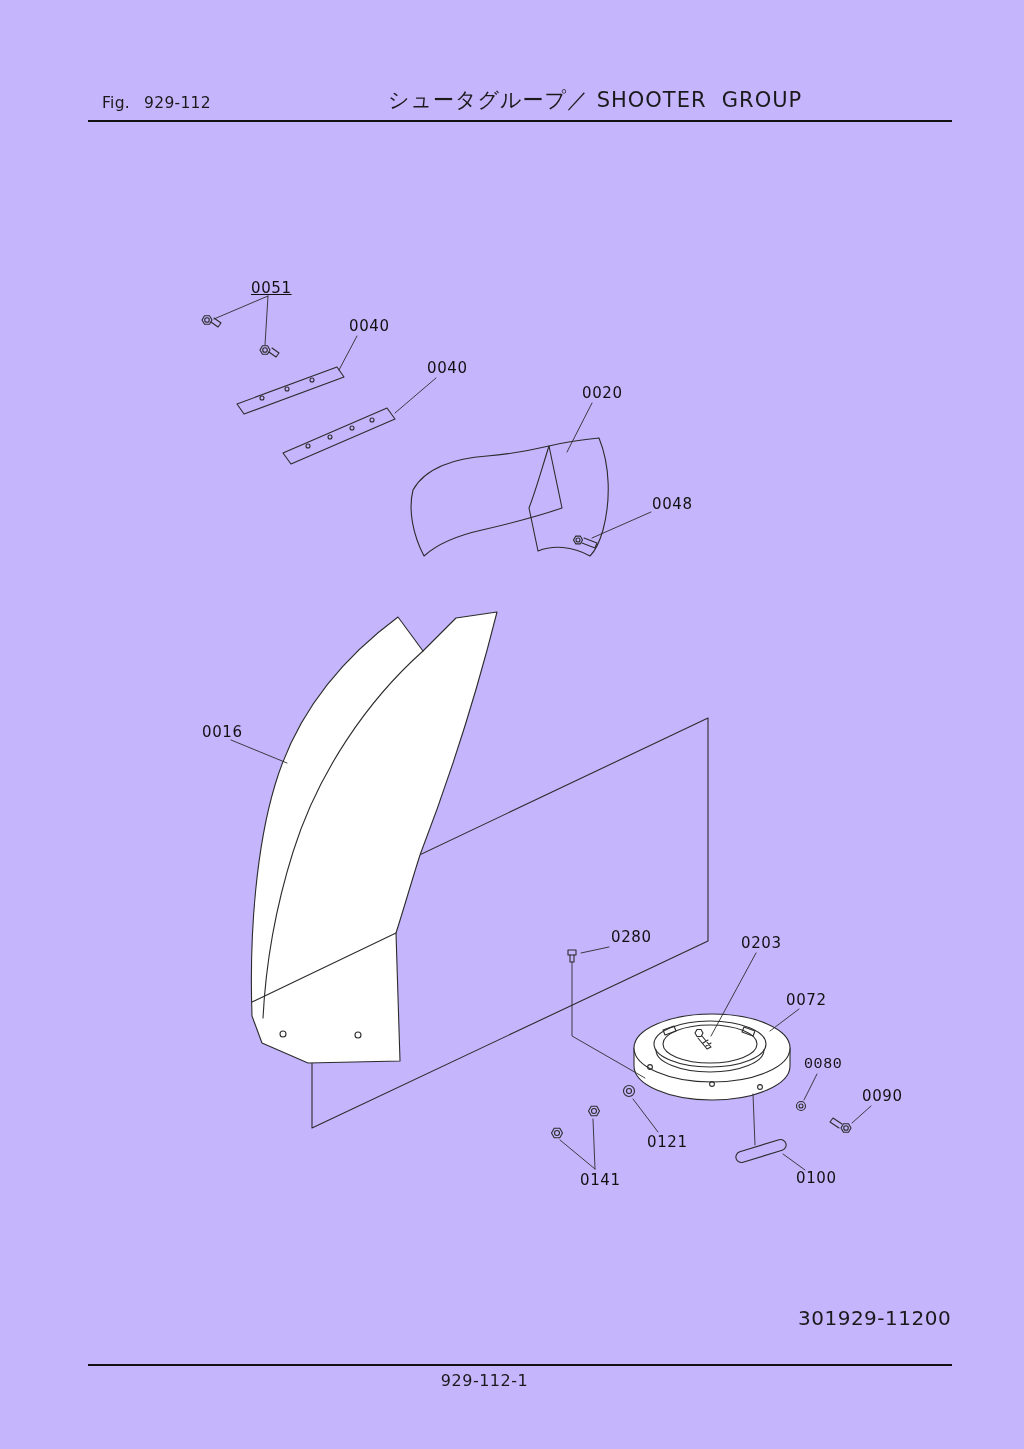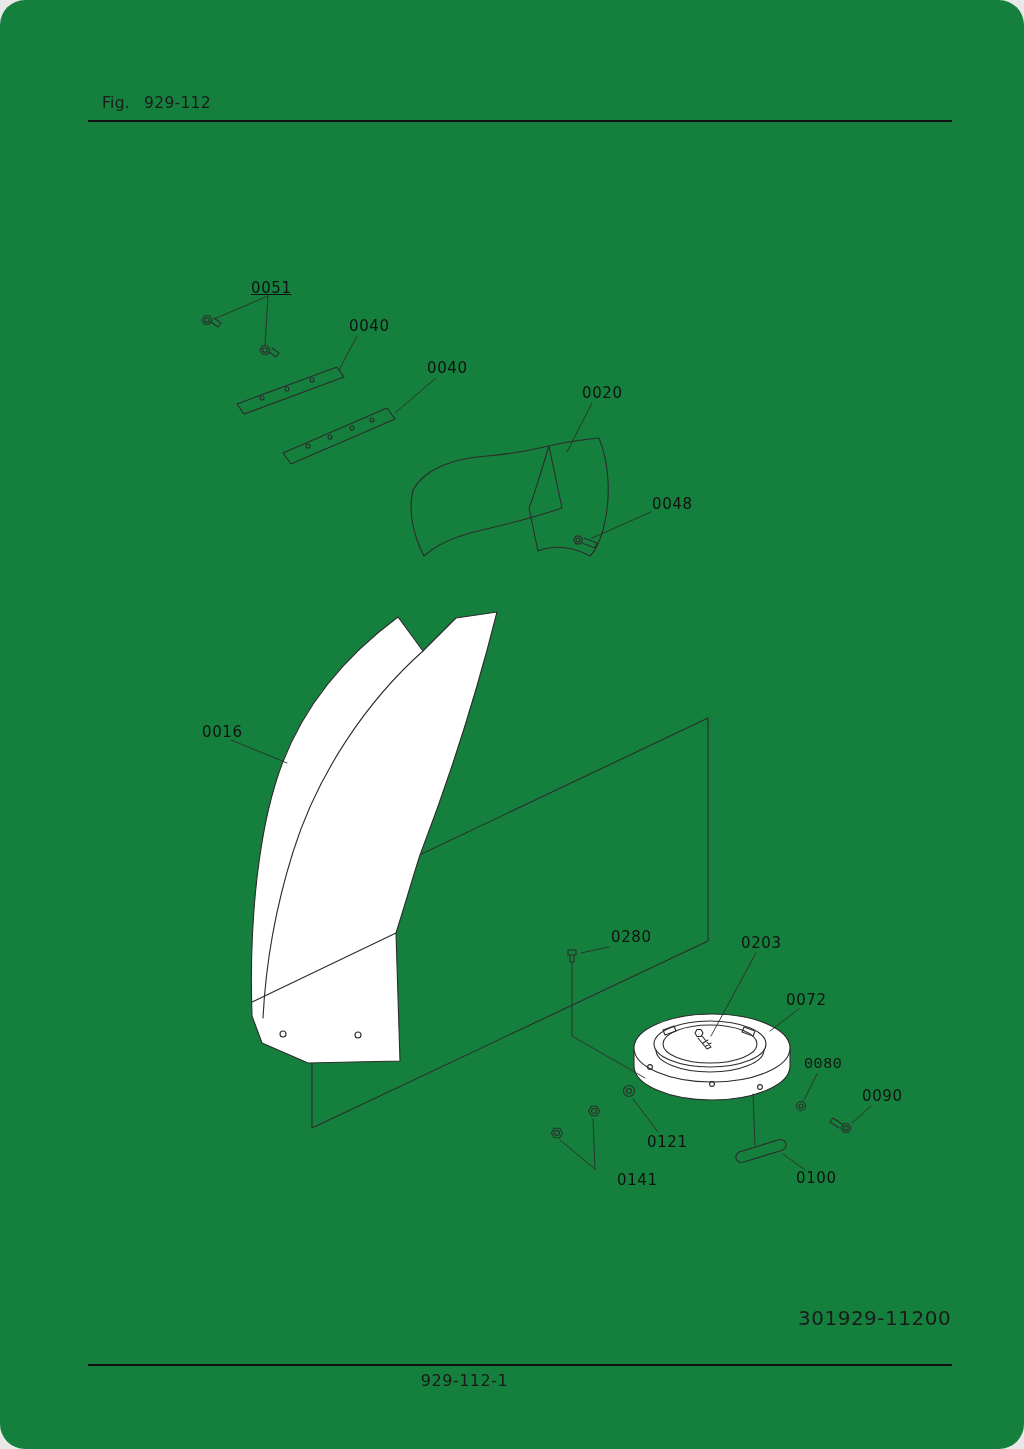--- a/index.html
+++ b/index.html
@@ -1,49 +1,49 @@
 <!DOCTYPE html>
 <html><head>
 <meta charset="utf-8">
 <style>
   html,body{margin:0;padding:0;background:#e8e8e8;}
   .page{
     position:relative;
     width:1024px;height:1449px;
     margin:0 auto;
-    background:#15803d;
+    background:#c4b5fd;
     font-family:"DejaVu Sans", sans-serif;
     color:#1a1a1a;
     overflow:hidden;
-    border-radius:25px;
   }
   .rule{position:absolute;background:#111;}
   .fig-line{position:absolute;left:102px;top:94px;font-size:15.5px;letter-spacing:.3px;}
   .fig-line .num{margin-left:14px;}
   .title{
     position:absolute;left:388px;top:86px;
     font-size:21px;letter-spacing:1px;white-space:pre;
   }
   .callout{
     position:absolute;
     font-size:15px;letter-spacing:.6px;color:#111;
     white-space:nowrap;
   }
   .doc-number{position:absolute;left:798px;top:1306px;font-size:20px;letter-spacing:.5px;}
-  .page-number{position:absolute;left:0;top:1371px;width:929px;text-align:center;font-size:16px;letter-spacing:.5px;}
+  .page-number{position:absolute;left:0;top:1371px;width:929px;text-align:center;font-size:16px;letter-spacing:.5px;padding-left:20px;}
   svg{position:absolute;left:0;top:0;}
 </style>
 </head>
 <body>
 
 <div class="page">
 
   <div class="fig-line">
     <span>Fig.</span><span class="num">929-112</span>
   </div>
+  <div class="title">シュータグループ／ SHOOTER  GROUP</div>
   <div class="rule" style="left:88px;top:120px;width:864px;height:2px;"></div>
 
   <svg width="1024" height="1449" viewBox="0 0 1024 1449">
     <g stroke="#2c2c2c" stroke-width="1.1" fill="none" stroke-linecap="round" stroke-linejoin="round">
 
       <g>
         <path d="M708,718 L312,906 L312,1128 L708,941 Z"></path>
       </g>
 
       <g>
@@ -174,20 +174,20 @@
   <div class="callout" style="left:427px;top:359px;">0040</div>
   <div class="callout" style="left:582px;top:384px;">0020</div>
   <div class="callout" style="left:652px;top:495px;">0048</div>
   <div class="callout" style="left:202px;top:723px;">0016</div>
   <div class="callout" style="left:611px;top:928px;">0280</div>
   <div class="callout" style="left:741px;top:934px;">0203</div>
   <div class="callout" style="left:786px;top:991px;">0072</div>
   <div class="callout" style="left:804px;top:1056px;font-family:Liberation Mono, monospace;">0080</div>
   <div class="callout" style="left:862px;top:1087px;">0090</div>
   <div class="callout" style="left:647px;top:1133px;">0121</div>
-  <div class="callout" style="left:580px;top:1171px;margin-left:37px;">0141</div>
+  <div class="callout" style="left:580px;top:1171px;">0141</div>
   <div class="callout" style="left:796px;top:1169px;">0100</div>
 
   <div class="doc-number">301929-11200</div>
   <div class="rule" style="left:88px;top:1364px;width:864px;height:2px;"></div>
   <div class="page-number">929-112-1</div>
 
 </div>
 
 </body></html>

